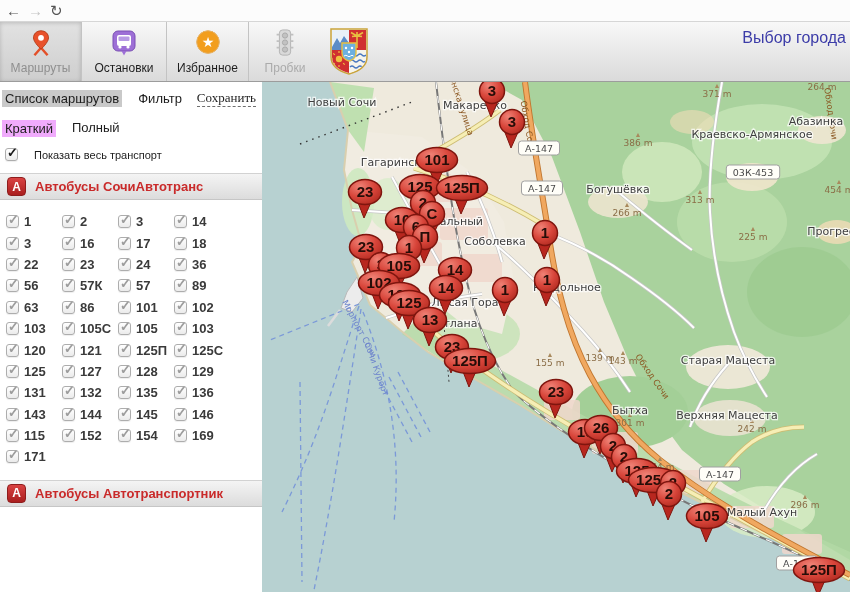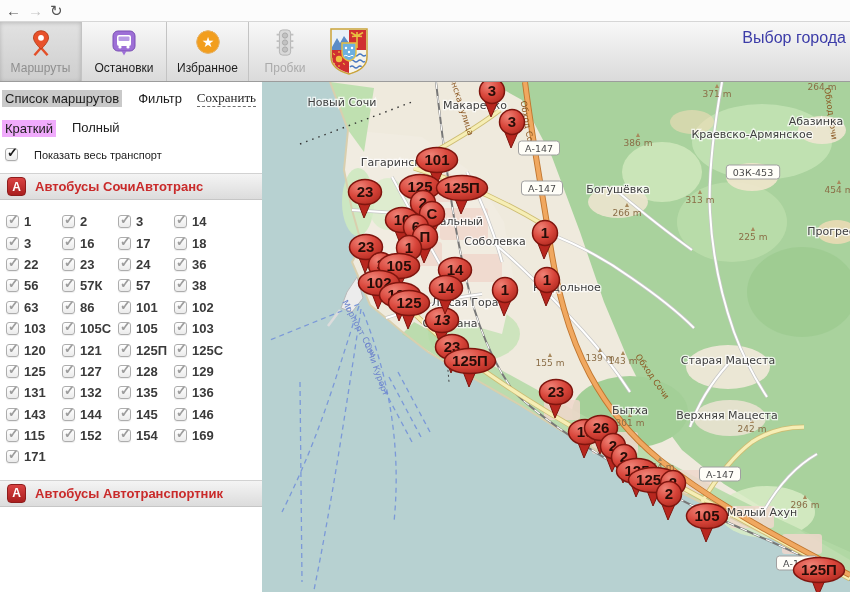--- a/index.html
+++ b/index.html
@@ -264,21 +264,21 @@
         <div class="route-item">
           <span class="cb checked"></span>
           <span class="route-label">57К</span>
         </div>
         <div class="route-item">
           <span class="cb checked"></span>
           <span class="route-label">57</span>
         </div>
         <div class="route-item">
           <span class="cb checked"></span>
-          <span class="route-label">38</span>
+          <span class="route-label">89</span>
         </div>
         <div class="route-item">
           <span class="cb checked"></span>
           <span class="route-label">63</span>
         </div>
         <div class="route-item">
           <span class="cb checked"></span>
           <span class="route-label">86</span>
         </div>
         <div class="route-item">
@@ -649,21 +649,21 @@
         <div class="marker" style="left: 115px; top: 199px;"><svg width="46" height="42" viewBox="0 0 46 42">
             <path d="M15,22 L22,40 L30,22 Z" fill="#b8271f" stroke="#7e150e"></path>
             <ellipse cx="23" cy="14" rx="20.5" ry="12.5" fill="url(#pinGrad)" stroke="#7e150e" stroke-width="1.5"></ellipse>
             <text x="23" y="19" text-anchor="middle" font-size="15" font-weight="bold" fill="#260d08" font-family="Liberation Sans, sans-serif">105</text>
           </svg></div>
         <div class="marker" style="left: 124px; top: 207px;"><svg width="46" height="42" viewBox="0 0 46 42">
             <path d="M15,22 L22,40 L30,22 Z" fill="#b8271f" stroke="#7e150e"></path>
             <ellipse cx="23" cy="14" rx="20.5" ry="12.5" fill="url(#pinGrad)" stroke="#7e150e" stroke-width="1.5"></ellipse>
             <text x="23" y="19" text-anchor="middle" font-size="15" font-weight="bold" fill="#260d08" font-family="Liberation Sans, sans-serif">125</text>
           </svg></div>
-        <div class="marker" style="left: 161px; top: 224px; font-style: italic;"><svg width="38" height="42" viewBox="0 0 38 42">
+        <div class="marker" style="left: 149px; top: 224px;"><svg width="38" height="42" viewBox="0 0 38 42">
             <path d="M11,22 L18,40 L26,22 Z" fill="#b8271f" stroke="#7e150e"></path>
             <ellipse cx="19" cy="14" rx="16.5" ry="12.5" fill="url(#pinGrad)" stroke="#7e150e" stroke-width="1.5"></ellipse>
             <text x="19" y="19" text-anchor="middle" font-size="15" font-weight="bold" fill="#260d08" font-family="Liberation Sans, sans-serif">13</text>
           </svg></div>
         <div class="marker" style="left: 174px; top: 174px;"><svg width="38" height="42" viewBox="0 0 38 42">
             <path d="M11,22 L18,40 L26,22 Z" fill="#b8271f" stroke="#7e150e"></path>
             <ellipse cx="19" cy="14" rx="16.5" ry="12.5" fill="url(#pinGrad)" stroke="#7e150e" stroke-width="1.5"></ellipse>
             <text x="19" y="19" text-anchor="middle" font-size="15" font-weight="bold" fill="#260d08" font-family="Liberation Sans, sans-serif">14</text>
           </svg></div>
         <div class="marker" style="left: 165px; top: 192px;"><svg width="38" height="42" viewBox="0 0 38 42">

